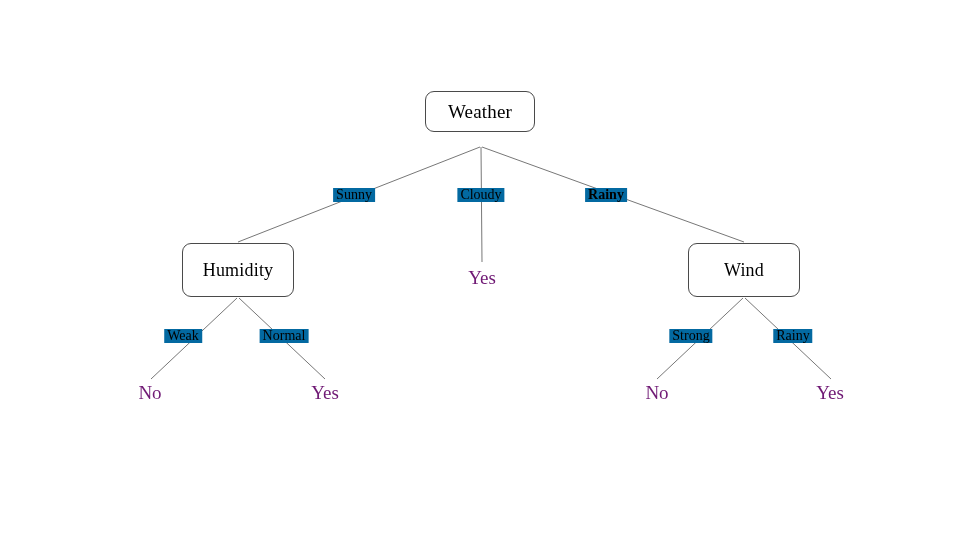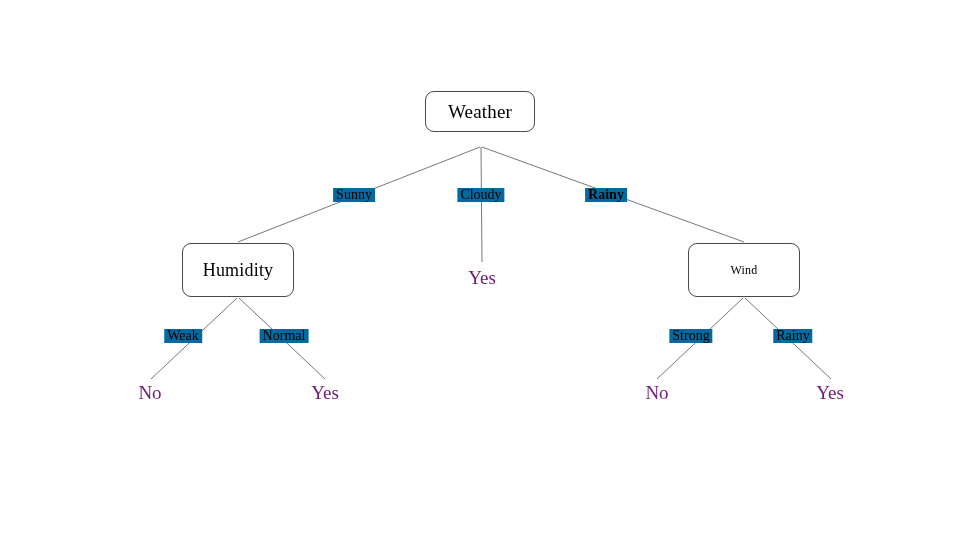--- a/index.html
+++ b/index.html
@@ -82,21 +82,21 @@
   </svg>
 
   <div id="node-layer">
       <div class="node-box" style="left: 425px; top: 91px; width: 110px; height: 41px; border-color: rgb(74, 74, 74); align-items: center;">
         <span class="node-label" style="font-size: 19px;">Weather</span>
       </div>
       <div class="node-box" style="left: 182px; top: 243px; width: 112px; height: 54px; border-color: rgb(74, 74, 74);">
         <span class="node-label" style="font-size: 18px;">Humidity</span>
       </div>
       <div class="node-box" style="left: 688px; top: 243px; width: 112px; height: 54px; border-color: rgb(74, 74, 74);">
-        <span class="node-label" style="font-size: 12px;">Wind</span>
+        <span class="node-label" style="font-size: 18px;">Wind</span>
       </div>
     </div>
   <div id="leaf-layer">
       <div class="leaf" style="left: 150px; top: 392px; font-size: 19px;">No</div>
       <div class="leaf" style="left: 325px; top: 392px; font-size: 19px;">Yes</div>
       <div class="leaf" style="left: 482px; top: 277px; font-size: 19px;">Yes</div>
       <div class="leaf" style="left: 657px; top: 392px; font-size: 19px;">No</div>
       <div class="leaf" style="left: 830px; top: 392px; font-size: 19px;">Yes</div>
     </div>
   <div id="edge-label-layer">

